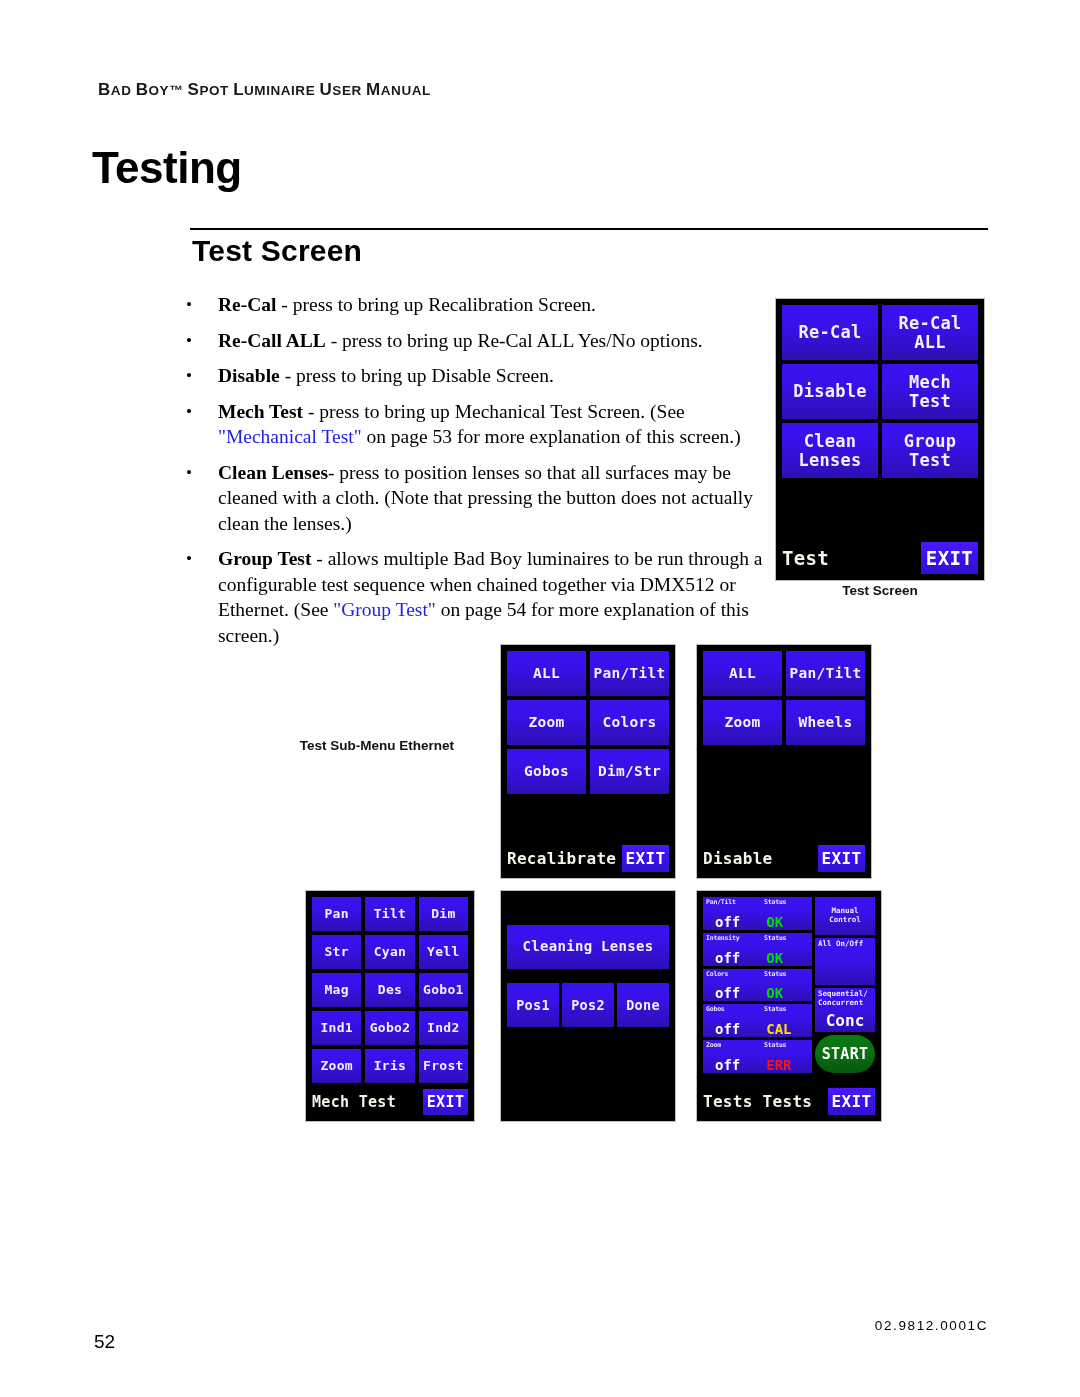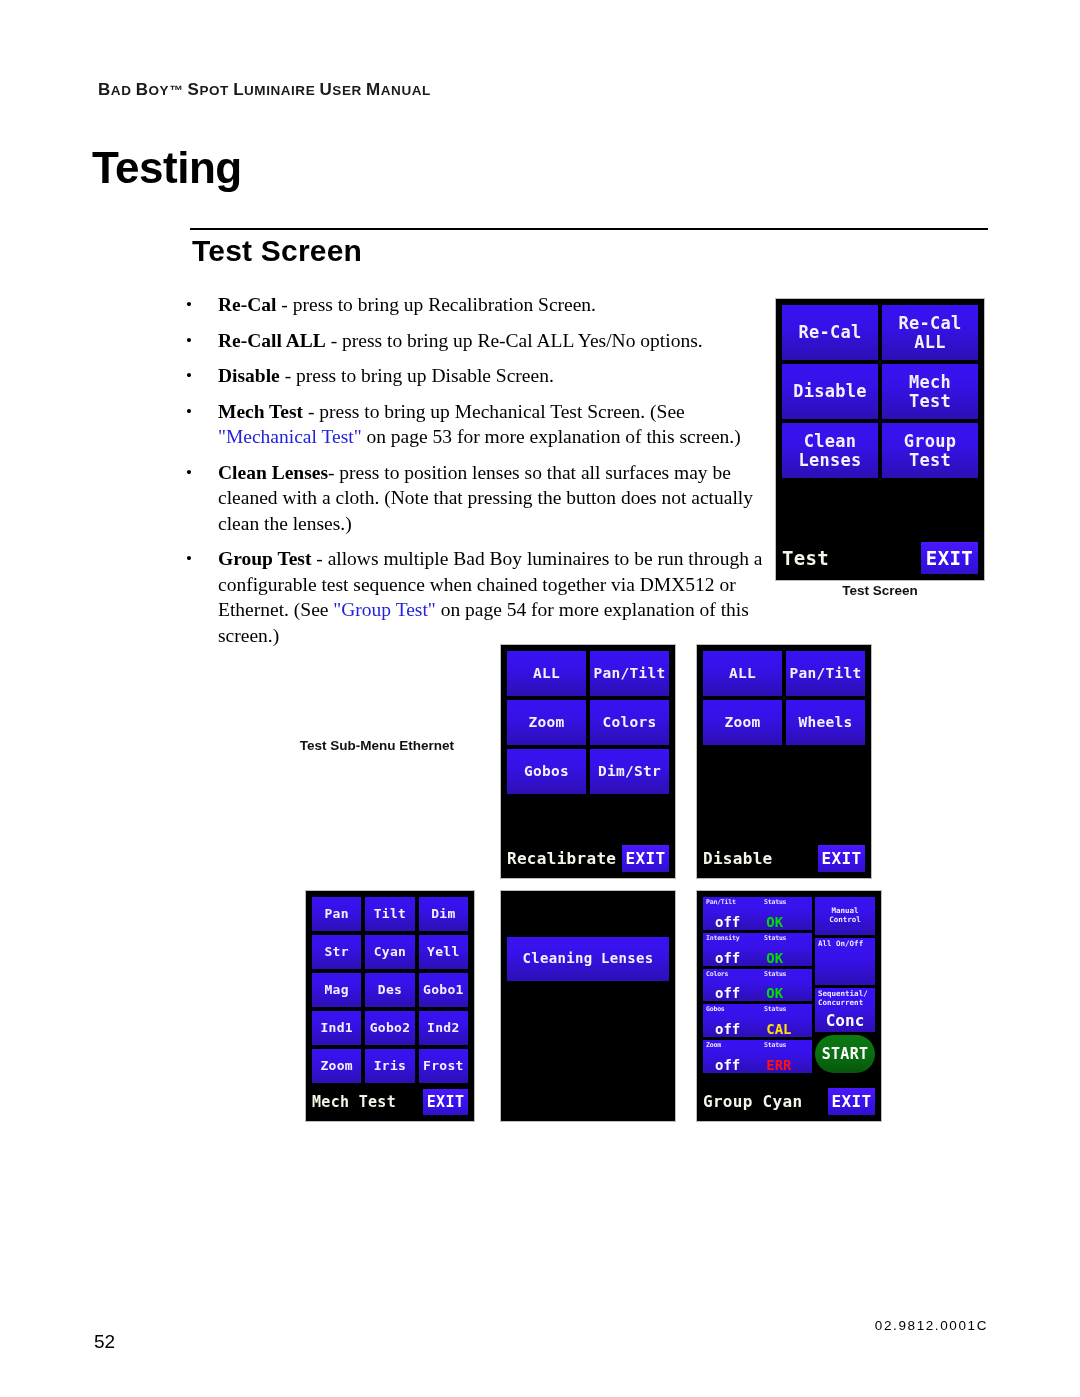--- a/index.html
+++ b/index.html
@@ -203,21 +203,21 @@
   }
   #panel-mech .btn { font-size: 13px; }
   #panel-mech .scr-name { font-size: 15px; }
   #panel-mech .exit-btn { width: 45px; height: 26px; font-size: 15px; }
 
   
   #panel-clean { left: 500px; top: 890px; width: 176px; height: 232px; }
   #clean-banner {
     position: absolute;
     left: 6px;
-    top: 46px;
+    top: 34px;
     right: 6px;
     height: 44px;
     font-size: 14px;
   }
   #clean-row {
     position: absolute;
     left: 6px;
     top: 92px;
     right: 6px;
     height: 44px;
@@ -485,20 +485,31 @@
       </div>
     </div>
   <div class="lcd-footer">
     <span class="scr-name">Mech Test</span>
     <span class="exit-btn">EXIT</span>
   </div>
 </div>
 
 <div class="lcd" id="panel-clean">
   <div class="btn" id="clean-banner">Cleaning Lenses</div>
+  <div id="clean-row">
+      <div class="btn">
+        <span>Pos1</span>
+      </div>
+      <div class="btn">
+        <span>Pos2</span>
+      </div>
+      <div class="btn">
+        <span>Done</span>
+      </div>
+    </div>
 </div>
 
 <div class="lcd" id="panel-group">
   <div id="group-body">
     <div id="group-rows">
         <div class="grow">
           <span class="lbl-left">Pan/Tilt</span>
           <span class="lbl-right">Status</span>
           <span class="val-left">off</span>
           <span class="val-right" style="color:#00e000">OK</span>
@@ -536,21 +547,21 @@
         <span class="cap-top">All On/Off</span>
       </div>
       <div class="side-btn" style="flex:1.15 1 0;">
         <span class="cap-top" id="lbl-seq">Sequential/<br>Concurrent</span>
         <span class="big-val">Conc</span>
       </div>
       <div id="btn-start" style="flex: 1 1 0px; background: linear-gradient(rgb(11, 122, 18) 0%, rgb(10, 109, 16) 55%, rgb(6, 86, 12) 100%);">START</div>
     </div>
   </div>
   <div class="lcd-footer">
-    <span class="scr-name">Group Cyan</span>
+    <span class="scr-name">Tests Tests</span>
     <span class="exit-btn">EXIT</span>
   </div>
 </div>
 
 <div class="caption" id="caption-sub">Test Sub-Menu Ethernet</div>
 
 <div id="footer-page">52</div>
 <div id="footer-doc">02.9812.0001C</div>
 
 </body></html>

